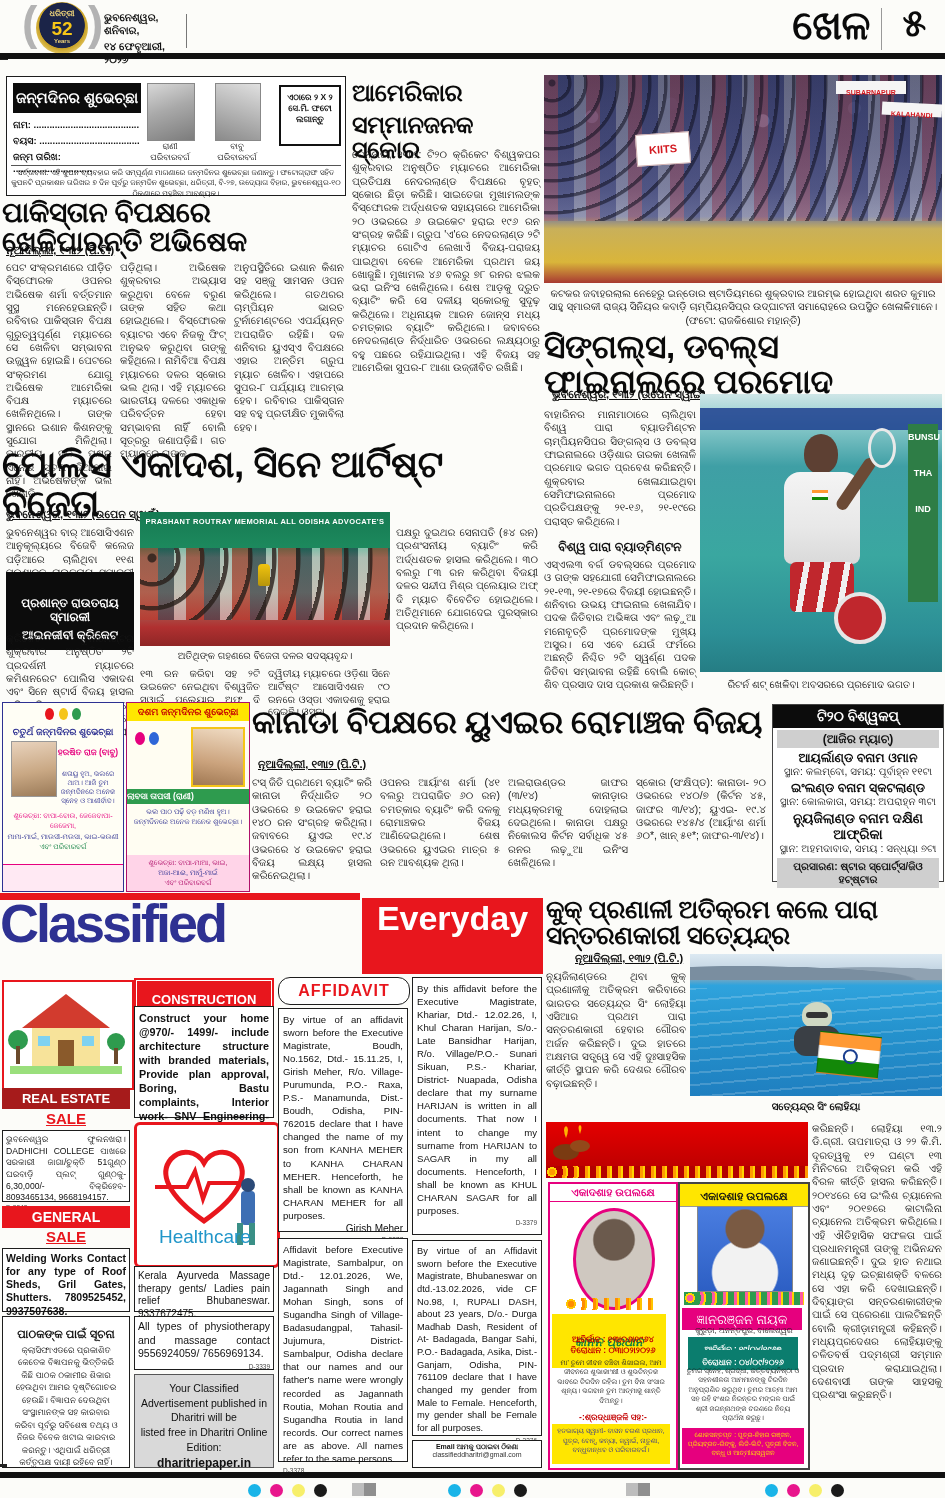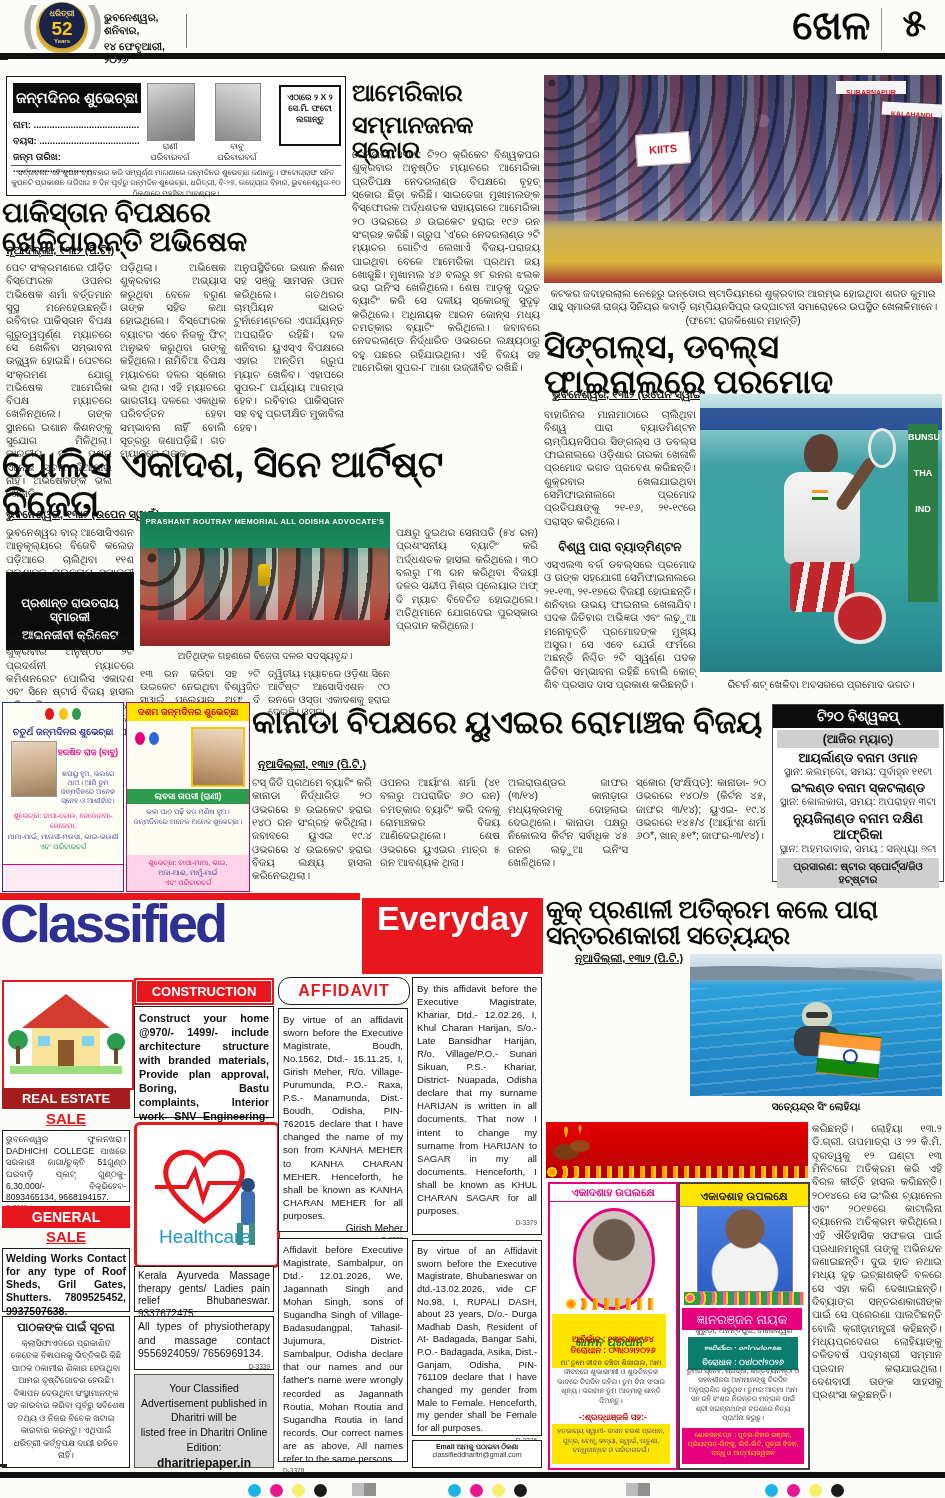--- a/index.html
+++ b/index.html
@@ -159,21 +159,21 @@
     </div>
     <div class="abs" style="left:0;bottom:0;width:100%;height:26px;background:#ffe9f3;border-top:1px solid #e6007e;"></div>
   </div>
   <div class="abs" style="left:126px;top:702px;width:122px;height:188px;border:1.5px solid #b0106a;background:#fffdf2;">
     <div style="background:#ffe600;color:#c40000;font-weight:700;font-size:9.5px;text-align:center;padding:3px 0;">ଦଶମ ଜନ୍ମଦିନର ଶୁଭେଚ୍ଛା</div>
     <div class="abs photo" style="left:64px;top:24px;width:50px;height:56px;background:linear-gradient(190deg,#f0dcc4 0%,#cba37d 60%,#a07852 100%);border:2px solid #f5c518;"></div>
     <div class="abs" style="left:8px;top:28px;">
       <span style="display:inline-block;width:10px;height:13px;border-radius:50%;background:#e6007e;"></span>
       <span style="display:inline-block;width:10px;height:13px;border-radius:50%;background:#2e66d8;"></span>
     </div>
-    <div class="abs" style="left:0;top:86px;width:100%;background:#2e9b4e;color:#fff;font-weight:700;font-size:8.5px;text-align:center;padding:2px 0;">ଲାବସା ତାପସୀ (ରାଣୀ)</div>
+    <div class="abs" style="left:0;top:86px;width:100%;background:#2e9b4e;color:#fff;font-weight:700;font-size:8.5px;text-align:left;padding:2px 0;">ଲାବସା ତାପସୀ (ରାଣୀ)</div>
     <div class="abs" style="left:4px;top:104px;width:114px;color:#2e3192;font-size:7.2px;text-align:center;line-height:1.35;">ଭଲ ପାଠ ପଢ଼ି ବଡ଼ ମଣିଷ ହୁଅ। ଜନ୍ମଦିନରେ ଅନେକ ଅନେକ ଶୁଭେଚ୍ଛା।</div>
     <div class="abs" style="left:0;bottom:0;width:100%;background:#ffd4e8;text-align:center;padding:3px 0;line-height:1.4;">
       <div style="color:#b0106a;font-size:7.2px;">ଶୁଭେଚ୍ଛା: ବାପା-ମାଆ, ଭାଇ,</div>
       <div style="color:#2e3192;font-size:7.2px;">ଅଜା-ଆଈ, ମାମୁଁ-ମାଇଁ</div>
       <div style="color:#b0106a;font-size:7.2px;">ଏବଂ ପରିବାରବର୍ଗ</div>
     </div>
   </div>
 
   <div class="abs hd" style="left:252px;top:706px;width:516px;font-size:32px;">କାନାଡା ବିପକ୍ଷରେ ୟୁଏଇର ରୋମାଞ୍ଚକ ବିଜୟ</div>
   <div class="abs dl" style="left:258px;top:758px;width:200px;text-decoration:underline;">ନୂଆଦିଲ୍ଲୀ, ୧୩ା୨ (ପି.ଟି.)</div>
@@ -219,26 +219,26 @@
   <div class="abs box" style="left:2px;top:1130px;width:128px;height:72px;border-width:1px;padding:3px;box-sizing:border-box;">
     <div class="aff" style="font-size:8.6px;">ଭୁବନେଶ୍ୱର ଫୁଲନଖରା। DADHICHI COLLEGE ପାଖରେ ସରକାରୀ ଜାଗା/ଚୁକ୍ତି 51ଗୁଣ୍ଠ ଘରବାଡ଼ି ପ୍ଲଟ୍ ଗୁଣ୍ଠକୁ- 6,30,000/- ବିକ୍ରିହେବ- 8093465134, 9668194157.</div>
     <div class="did" style="text-align:left;margin-top:0;">D-3348</div>
   </div>
   <div class="abs redband" style="left:2px;top:1206px;width:128px;font-size:14px;padding:3px 0;">GENERAL</div>
   <div class="abs" style="left:2px;top:1228px;width:128px;color:#e8161d;font-weight:800;font-size:15px;text-align:center;text-decoration:underline;">SALE</div>
   <div class="abs box" style="left:2px;top:1248px;width:128px;height:64px;border-width:1px;padding:3px;box-sizing:border-box;">
     <div style="font-weight:700;font-size:10.5px;line-height:1.25;text-align:justify;">Welding Works Contact for any type of Roof Sheds, Gril Gates, Shutters. 7809525452, 9937507638.</div>
     <span class="did" style="float:right;">D-3346</span>
   </div>
-  <div class="abs box" style="left:2px;top:1316px;width:128px;height:152px;padding:4px;box-sizing:border-box;">
+  <div class="abs box" style="left:2px;top:1316px;width:128px;height:152px;padding:11px;box-sizing:border-box;">
     <div style="font-weight:700;font-size:11.5px;text-align:center;margin-bottom:3px;">ପାଠକଙ୍କ ପାଇଁ ସୂଚନା</div>
     <div style="font-size:8.6px;text-align:center;line-height:1.45;">କ୍ଲାସିଫାଏଡରେ ପ୍ରକାଶିତ କେତେକ ବିଜ୍ଞାପନକୁ ଭିତ୍ତିକରି କିଛି ପାଠକ ଠକାମୀର ଶିକାର ହେଉଥିବା ଆମର ଦୃଷ୍ଟିଗୋଚର ହେଉଛି। ବିଜ୍ଞାପନ ଦେଉଥିବା ସଂସ୍ଥାମାନଙ୍କ ସହ କାରବାର କରିବା ପୂର୍ବରୁ ସବିଶେଷ ତଥ୍ୟ ଓ ନିଜର ବିବେକ ଖଟାଇ କାରବାର କରନ୍ତୁ। ଏଥିପାଇଁ ଧରିତ୍ରୀ କର୍ତ୍ତୃପକ୍ଷ ଦାୟୀ ରହିବେ ନାହିଁ।</div>
   </div>
 
-  <div class="abs redband" style="left:134px;top:978px;width:140px;font-size:13px;padding:4px 0;border:2px solid #e8161d;outline:1px solid #fff;outline-offset:-3px;box-sizing:border-box;">CONSTRUCTION</div>
+  <div class="abs redband" style="left:134px;top:978px;width:140px;font-size:13px;padding:12px 0;border:2px solid #e8161d;outline:1px solid #fff;outline-offset:-3px;box-sizing:border-box;">CONSTRUCTION</div>
   <div class="abs box" style="left:134px;top:1006px;width:140px;height:112px;padding:4px;box-sizing:border-box;">
     <div style="font-weight:700;font-size:10.8px;line-height:1.3;text-align:justify;">Construct your home @970/- 1499/- include architecture structure with branded materials, Provide plan approval, Boring, Bastu complaints, Interior work- SNV Engineering- 9439295469.</div>
     <span class="did" style="float:right;">D-3190</span>
   </div>
   <div class="abs" style="left:134px;top:1122px;width:140px;height:140px;border:3px solid #e8161d;border-radius:6px;background:#fff;">
     <svg width="134" height="132" viewBox="0 0 134 132">
       <path d="M67 96 C30 70 22 48 34 34 C44 23 60 26 67 38 C74 26 90 23 100 34 C112 48 104 70 67 96 Z" fill="none" stroke="#e8161d" stroke-width="5"></path>
       <polyline points="18,62 50,62 58,46 66,74 72,58 112,58" fill="none" stroke="#e8161d" stroke-width="4"></polyline>
       <rect x="104" y="66" width="14" height="34" rx="4" fill="#3d6fb4"></rect>
       <circle cx="111" cy="60" r="7" fill="#2b4a77"></circle>
@@ -282,20 +282,21 @@
     <div class="aff" style="font-size:9.3px;">By virtue of an Affidavit sworn before the Executive Magistrate, Bhubaneswar on dtd.-13.02.2026, vide CF No.98, I, RUPALI DASH, about 23 years, D/o.- Durga Madhab Dash, Resident of At- Badagada, Bangar Sahi, P.O.- Badagada, Asika, Dist.- Ganjam, Odisha, PIN- 761109 declare that I have changed my gender from Male to Female. Henceforth, my gender shall be Female for all purposes.</div>
     <span class="did" style="float:right;">D-3376</span>
   </div>
   <div class="abs box" style="left:412px;top:1440px;width:130px;height:28px;border-width:1px;text-align:center;padding-top:2px;box-sizing:border-box;">
     <div style="font-size:7px;font-weight:700;">Email ଆମକୁ ପଠାଇବା ଠିକଣା</div>
     <div style="font-size:7px;color:#333;">classifieddharitri@gmail.com</div>
   </div>
 
   <div class="abs hd" style="left:546px;top:896px;width:398px;font-size:25px;">କୁକ୍ ପ୍ରଣାଳୀ ଅତିକ୍ରମ କଲେ ପାରା ସନ୍ତରଣକାରୀ ସତ୍ୟେନ୍ଦ୍ର</div>
   <div class="abs dl" style="left:575px;top:952px;width:200px;text-decoration:underline;">ନୂଆଦିଲ୍ଲୀ, ୧୩ା୨ (ପି.ଟି.)</div>
+  <div class="abs jtxt" style="left:546px;top:970px;width:140px;height:148px;">ନ୍ୟୁଜିଲାଣ୍ଡରେ ଥିବା କୁକ୍ ପ୍ରଣାଳୀକୁ ଅତିକ୍ରମ କରିବାରେ ଭାରତର ସତ୍ୟେନ୍ଦ୍ର ସିଂ ଲୋହିୟା ଏସିଆର ପ୍ରଥମ ପାରା ସନ୍ତରଣକାରୀ ହେବାର ଗୌରବ ଅର୍ଜନ କରିଛନ୍ତି। ଦୁଇ ହାତରେ ଅକ୍ଷମତା ସତ୍ତ୍ୱେ ସେ ଏହି ଦୁଃସାହସିକ କୀର୍ତ୍ତି ସ୍ଥାପନ କରି ଦେଶର ଗୌରବ ବଢ଼ାଇଛନ୍ତି।</div>
   <div class="abs photo" style="left:690px;top:954px;width:252px;height:142px;background:linear-gradient(180deg,#dce9f2 0%,#c2d4e2 12%,#8fa7b8 16%,#2fa3dd 22%,#2492cd 55%,#1f7fc0 100%);">
     <div class="abs" style="left:0;top:10px;width:100%;height:16px;background:radial-gradient(ellipse at 20% 100%, #7a8ea0 0 60%, transparent 62%), radial-gradient(ellipse at 70% 100%, #90a2b2 0 55%, transparent 57%);"></div>
     <div class="abs" style="left:0;top:34px;width:100%;height:108px;background:repeating-linear-gradient(175deg, rgba(255,255,255,.18) 0 2px, transparent 2px 12px);"></div>
     <div class="abs" style="left:112px;top:48px;width:30px;height:26px;border-radius:50% 50% 40% 40%;background:#cfd8c2;"></div>
     <div class="abs" style="left:116px;top:58px;width:22px;height:6px;border-radius:3px;background:#333;"></div>
     <div class="abs" style="left:104px;top:72px;width:46px;height:30px;border-radius:12px;background:#3a3f45;"></div>
     <div class="abs" style="left:128px;top:80px;width:60px;height:40px;transform:rotate(6deg);background:linear-gradient(180deg,#ff9933 33%,#ffffff 33% 66%,#138808 66%);border:1px solid rgba(0,0,0,.2);">
       <div style="position:absolute;left:24px;top:14px;width:11px;height:11px;border:2px solid #1b3f8f;border-radius:50%;"></div>
     </div>
   </div>

